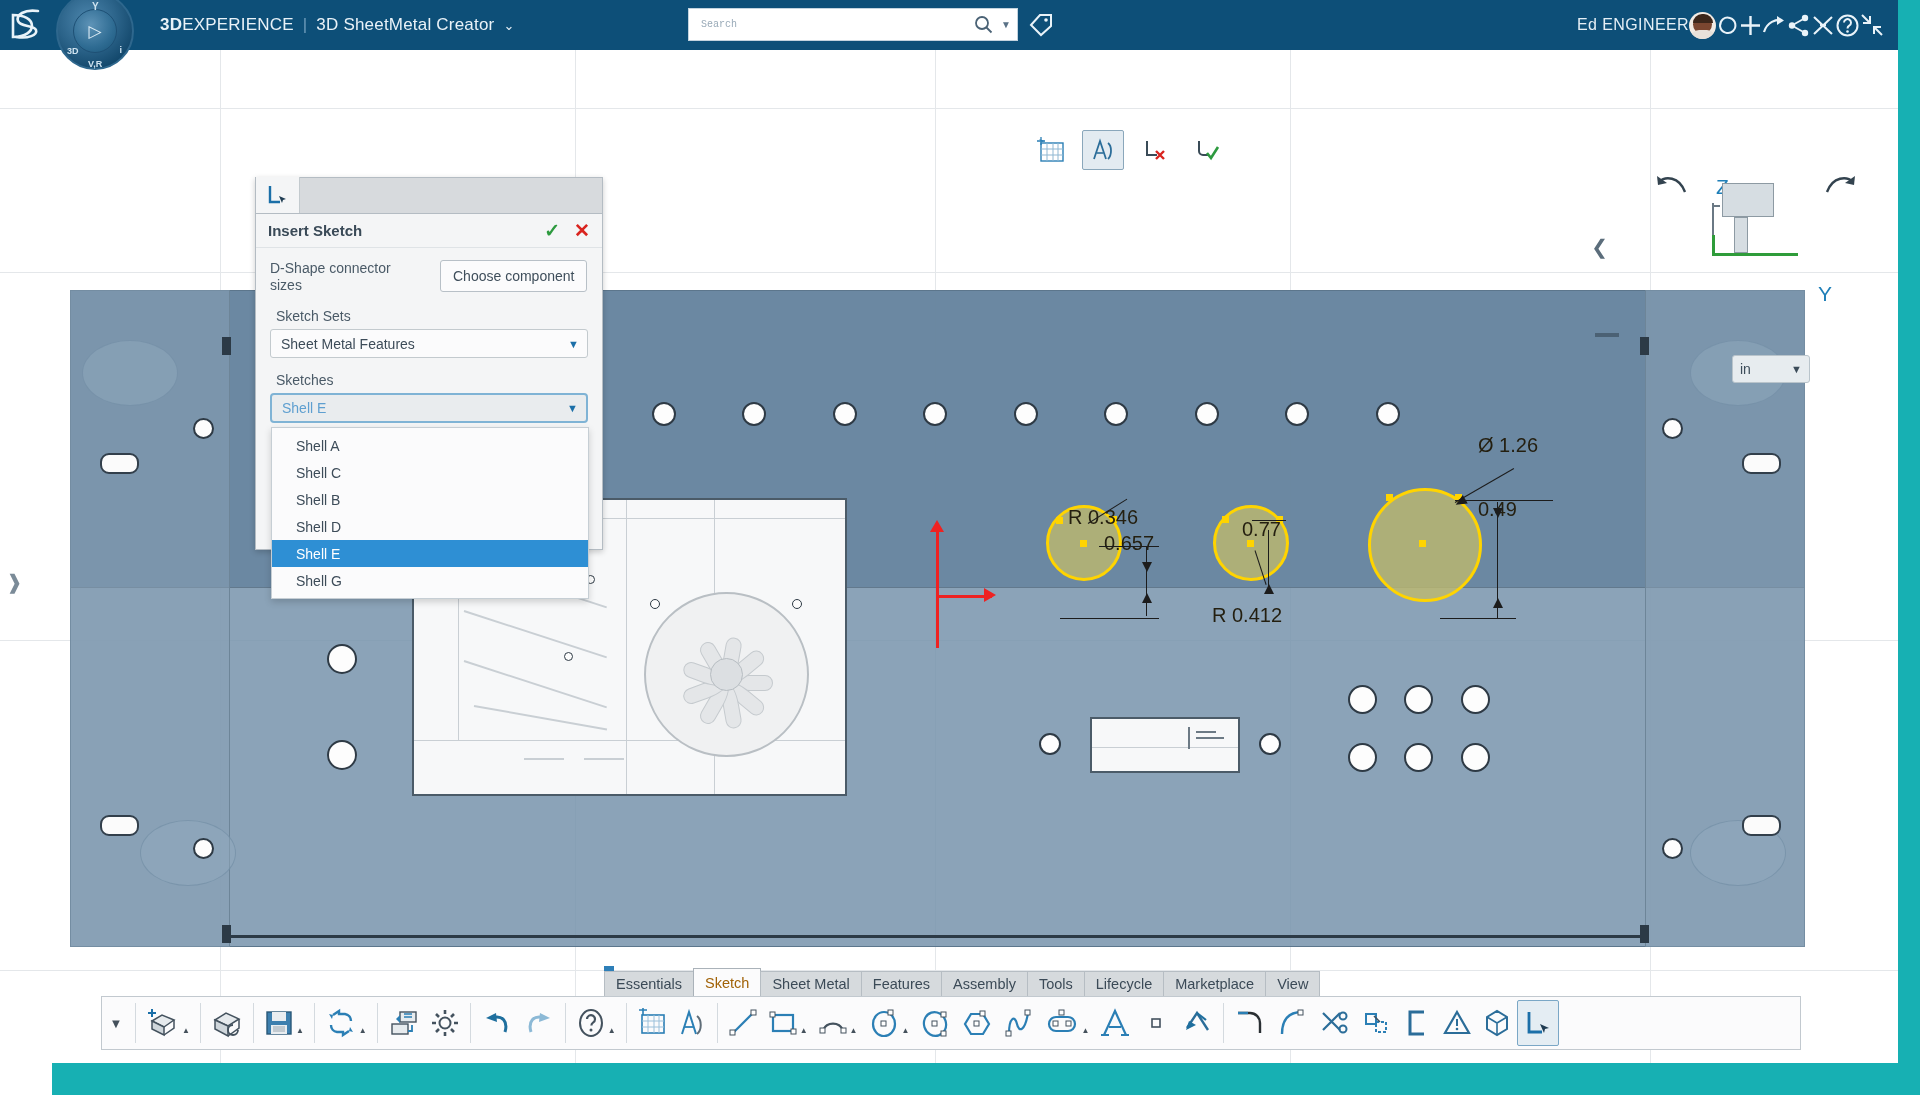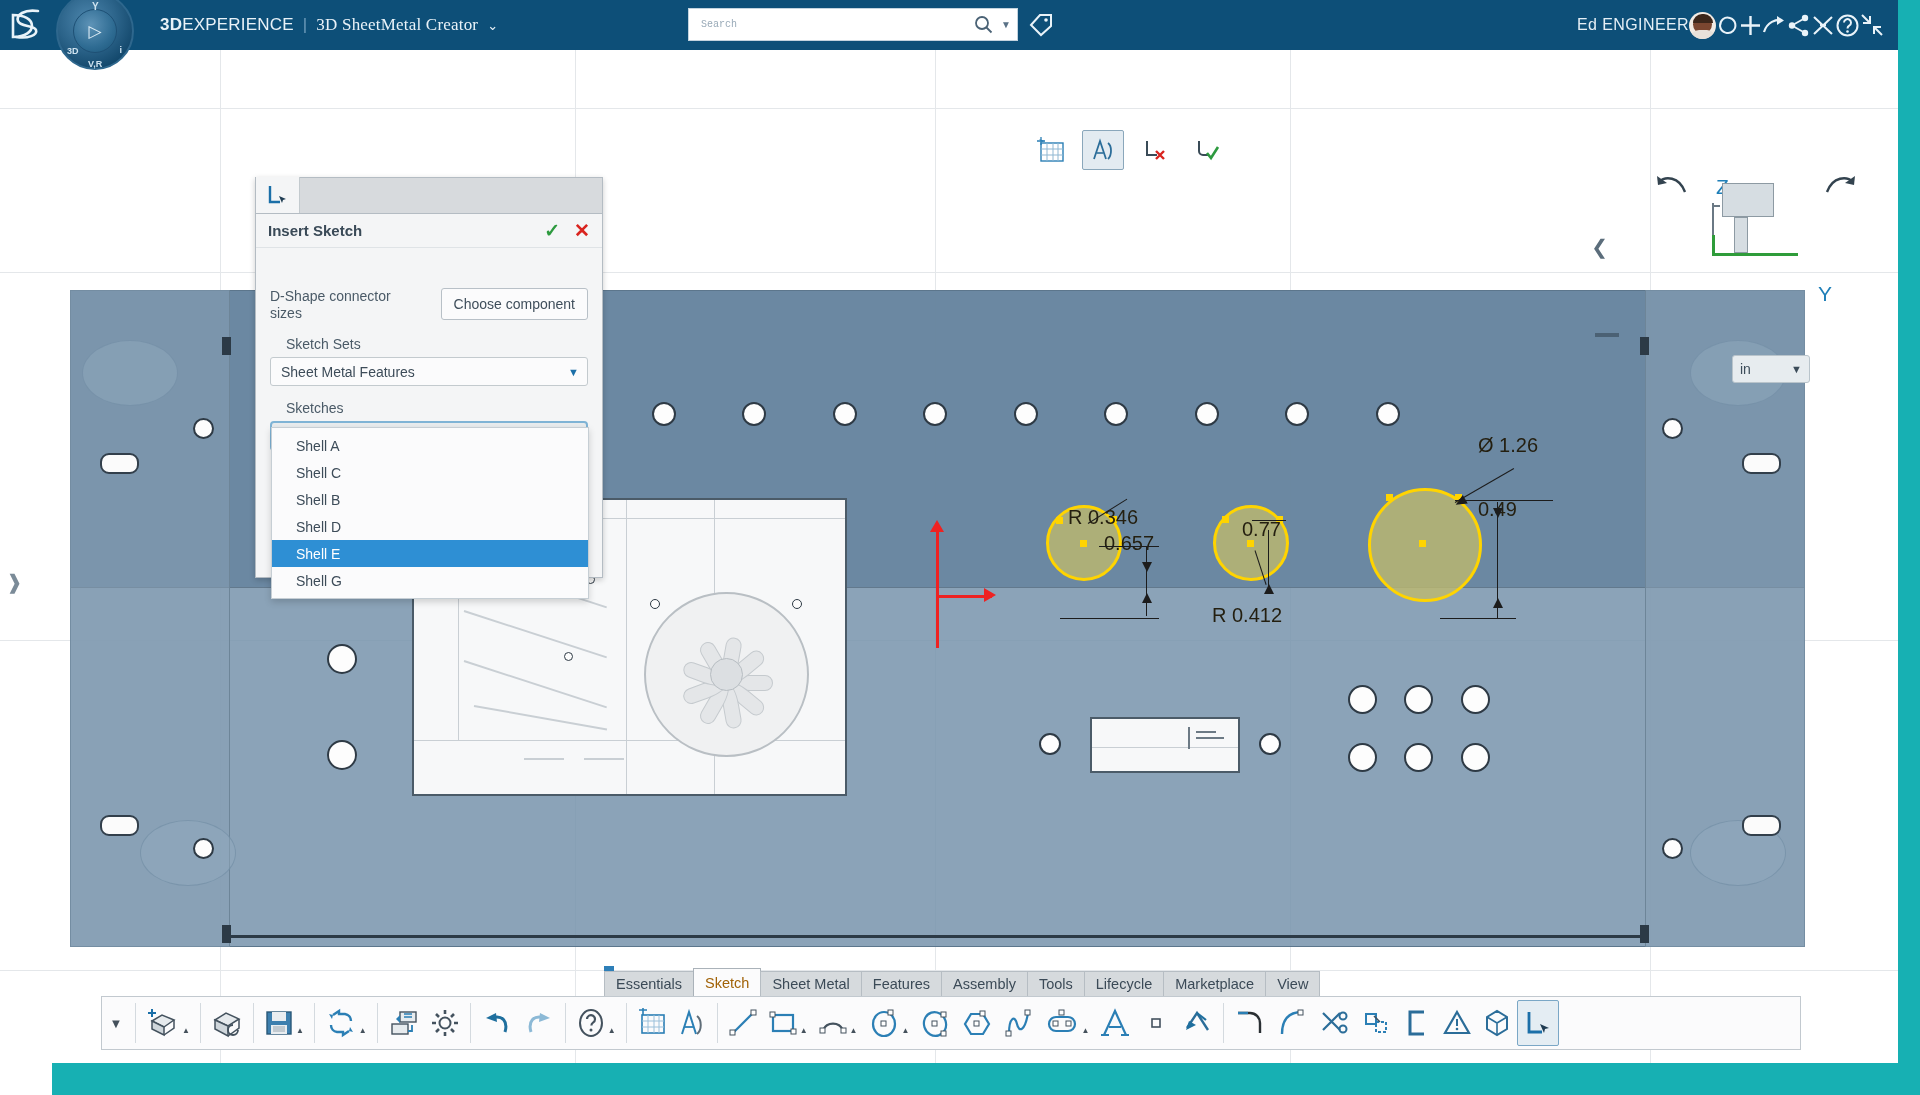--- a/index.html
+++ b/index.html
@@ -46,21 +46,21 @@
   }
   .compass-lbl{position:absolute;color:#cfe3f0;font-size:9px;font-weight:bold;}
   .cl-3d{left:9px;bottom:12px;}
   .cl-i{right:10px;bottom:13px;}
   .cl-y{left:34px;top:7px;font-size:10px;}
   .cl-vr{left:30px;bottom:-1px;font-size:9px;}
 
   .brand { margin-left:100px; color:#e9f2f8; font-size:17px; letter-spacing:.2px; display:flex; align-items:center;}
   .brand b{font-weight:bold;}
   .brand .sep{margin:0 9px; color:#6d9cba; font-weight:300;}
-  .brand .appname{font-weight:400;font-family:Liberation Serif, serif;}
+  .brand .appname{font-weight:400;}
   .brand .caret{margin-left:9px; font-size:13px;}
 
   .searchbox{
     position:absolute; left:688px; top:8px; width:330px; height:33px;
     background:#ffffff; border:1px solid #c3d3de; display:flex; align-items:center;
     padding:0 6px 0 12px;
   }
   .searchbox input{
     border:0; outline:0; flex:1; font-size:10px; color:#4c1d95;
     font-family:Liberation Mono, monospace; background:transparent;
@@ -214,27 +214,27 @@
     display:flex;align-items:center;justify-content:center;
   }
   .dlg-titlerow{
     height:34px; display:flex; align-items:center; padding:0 12px;
     border-bottom:1px solid #dfe3e6; background:#f4f5f6;
   }
   .dlg-title{flex:1; font-size:15px; font-weight:bold; color:#3a4a57;}
   .ok{color:#2d9a3f; font-size:19px; margin-right:14px; font-weight:bold;}
   .cancel{color:#d9241f; font-size:19px; font-weight:bold;}
   .dlg-body{padding:12px 14px 16px 14px;}
-  .row-a{display:flex; align-items:flex-start; justify-content:space-between; gap:20px;margin-top:28px;}
+  .row-a{display:flex; align-items:flex-start; justify-content:flex-start; gap:20px;}
   .lbl{font-size:14px; color:#4a5a67; line-height:17px;}
   .btn-choose{
     border:1px solid #b8c0c7; background:#fbfbfc; border-radius:3px;
     font-size:14px; color:#3f4e5b; padding:7px 12px; white-space:nowrap;
   }
-  .field-lbl{font-size:14px;color:#4a5a67; margin:14px 0 5px 16px;}
+  .field-lbl{font-size:14px;color:#4a5a67; margin:14px 0 5px 6px;}
   .combo{
     height:29px; border:1px solid #c3cace; background:#fbfbfc; border-radius:3px;
     display:flex; align-items:center; padding:0 8px 0 10px; font-size:14px; color:#3d4c59;
   }
   .combo .txt{flex:1;}
   .combo .arrow{color:#1b6fa8; font-size:11px;}
   .combo.open{
     border:2px solid #7fb3d5; background:#e9ecee; border-radius:4px; height:30px;
   }
   .combo.open .txt{color:#5e9fd0;}

